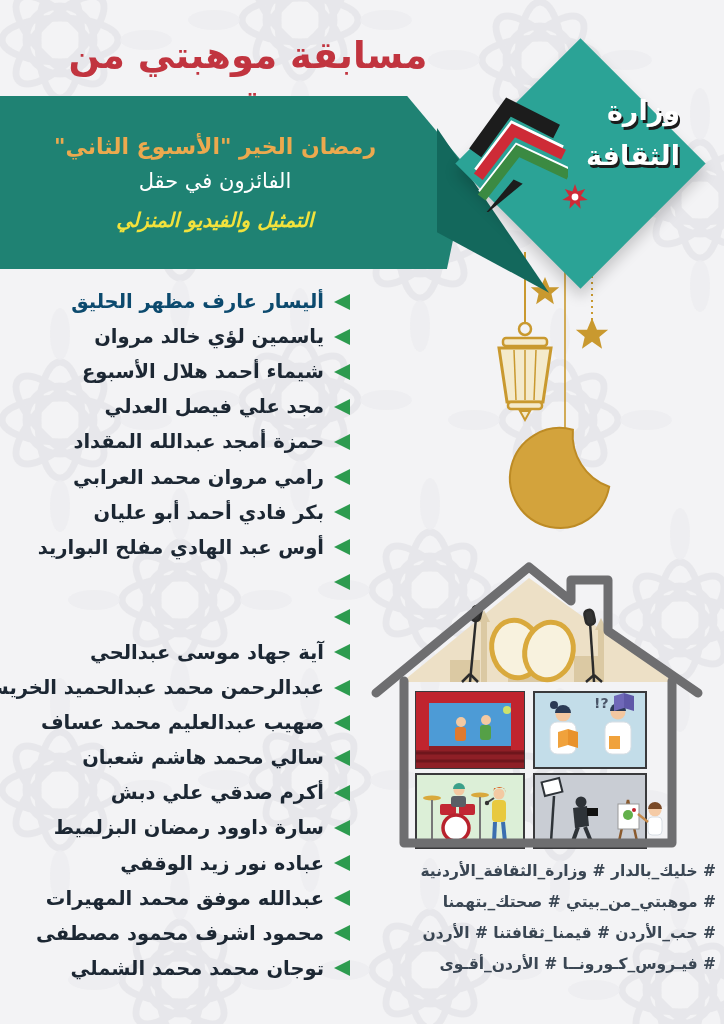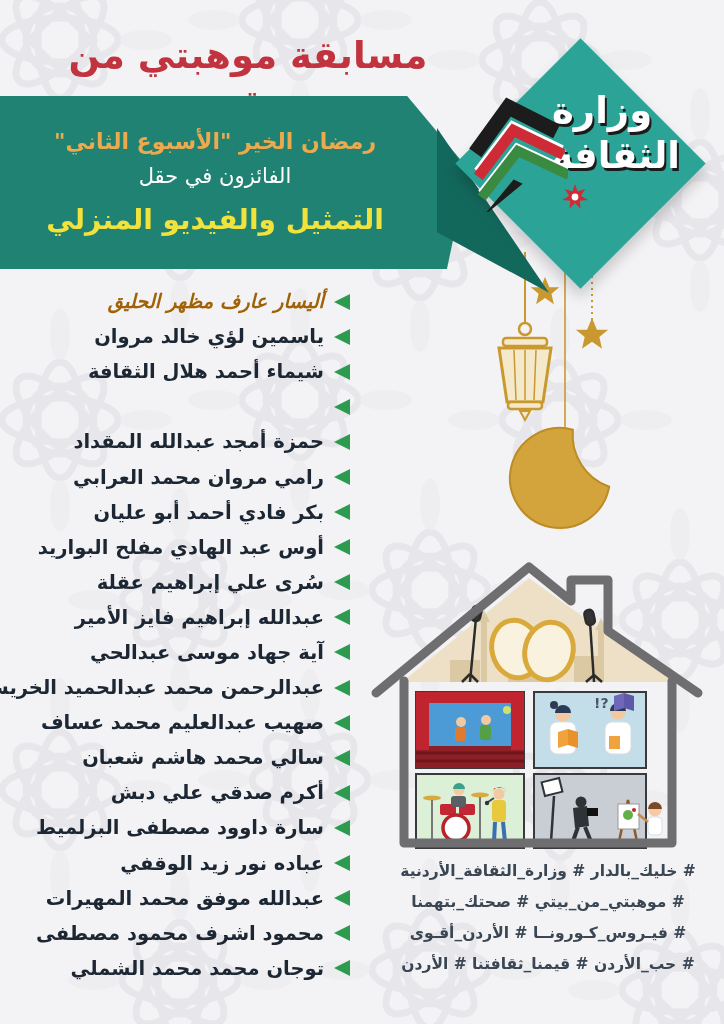--- a/index.html
+++ b/index.html
@@ -24,39 +24,39 @@
   .banner {
     position:absolute; left:0; top:96px; width:468px; height:173px; z-index:3;
     background:#1F8273;
     clip-path:polygon(0 0, 87% 0, 100% 42%, 95.5% 100%, 0 100%);
     display:flex; flex-direction:column; justify-content:center; align-items:center;
     padding-right:48px; padding-left:10px;
     direction:rtl; text-align:center;
   }
   .banner-line1 { color:#ECA94E; font-size:22px; font-weight:bold; margin-bottom:10px; }
   .banner-line2 { color:#FFFFFF; font-size:21px; margin-bottom:15px; }
-  .banner-line3 { color:#F2E23C; font-size:28px; font-weight:bold; }
+  .banner-line3 { color:#F2E23C; font-size:20px; font-weight:bold;font-style:italic; }
 
   
   .banner-fold {
     position:absolute; left:437px; top:128px; width:112px; height:168px; z-index:4;
     background:#13685C;
     clip-path:polygon(0 0, 100% 98%, 0 62%);
   }
 
   
   .diamond {
     position:absolute; left:492px; top:75px; width:177px; height:177px; z-index:5;
     background:#2BA396; transform:rotate(45deg);
     box-shadow:6px 6px 14px rgba(0,0,0,0.18);
   }
   .logo-text {
     position:absolute; left:552px; top:88px; width:128px; z-index:6;
-    direction:rtl; text-align:left; color:#FFFFFF; font-weight:bold;
-    font-size:37px; line-height:45px;
+    direction:rtl; text-align:right; color:#FFFFFF; font-weight:bold;
+    font-size:27px; line-height:45px;
     text-shadow:2px 3px 0 #1B1B1B;
   }
   .logo-book { position:absolute; left:468px; top:92px; z-index:6; }
   .logo-star { position:absolute; left:558px; top:180px; z-index:6; }
 
   
   .decor { position:absolute; left:440px; top:250px; z-index:2; }
 
   
   .winners {
@@ -66,29 +66,29 @@
   .winner-row {
     height:35.1px; display:flex; align-items:center; gap:10px;
     white-space:nowrap;
   }
   .winner-marker {
     flex:none; width:0; height:0;
     border-top:8px solid transparent; border-bottom:8px solid transparent;
     border-right:16px solid #2D9B4F;
   }
   .winner-name { font-size:19.5px; font-weight:bold; color:#1C2733; }
-  .winner-row.highlight .winner-name { color:#a16207;font-style:italic; }
+  .winner-row.highlight .winner-name { color:#0c4a6e; }
 
   
   .house { position:absolute; left:366px; top:550px; z-index:1; }
 
   
   .hashtags {
     position:absolute; right:8px; top:856px; width:336px; z-index:2;
-    direction:rtl; text-align:center;
+    direction:rtl; text-align:right;
   }
   .hash-row {
     font-size:15.5px; font-weight:bold; color:#3A4653; line-height:31px;
     white-space:nowrap;
   }
 </style>
 </head>
 <body>
 
 <svg class="bg-pattern" width="724" height="1024" viewBox="0 0 724 1024">
@@ -304,25 +304,26 @@
     <span class="winner-name">أليسار عارف مظهر الحليق</span>
   </div>
 
   <div class="winner-row">
     <span class="winner-marker"></span>
     <span class="winner-name">ياسمين لؤي خالد مروان</span>
   </div>
 
   <div class="winner-row">
     <span class="winner-marker"></span>
-    <span class="winner-name">شيماء أحمد هلال الثقافة</span>
-  </div>
-
-  <div class="winner-row">
-    <span class="winner-marker"></span>
+    <span class="winner-name">شيماء أحمد هلال الأسبوع</span>
+  </div>
+
+  <div class="winner-row">
+    <span class="winner-marker"></span>
+    <span class="winner-name">مجد علي فيصل العدلي</span>
   </div>
 
   <div class="winner-row">
     <span class="winner-marker"></span>
     <span class="winner-name">حمزة أمجد عبدالله المقداد</span>
   </div>
 
   <div class="winner-row">
     <span class="winner-marker"></span>
     <span class="winner-name">رامي مروان محمد العرابي</span>
@@ -333,26 +334,24 @@
     <span class="winner-name">بكر فادي أحمد أبو عليان</span>
   </div>
 
   <div class="winner-row">
     <span class="winner-marker"></span>
     <span class="winner-name">أوس عبد الهادي مفلح البواريد</span>
   </div>
 
   <div class="winner-row">
     <span class="winner-marker"></span>
-    <span class="winner-name">سُرى علي إبراهيم عقلة</span>
-  </div>
-
-  <div class="winner-row">
-    <span class="winner-marker"></span>
-    <span class="winner-name">عبدالله إبراهيم فايز الأمير</span>
+  </div>
+
+  <div class="winner-row">
+    <span class="winner-marker"></span>
   </div>
 
   <div class="winner-row">
     <span class="winner-marker"></span>
     <span class="winner-name">آية جهاد موسى عبدالحي</span>
   </div>
 
   <div class="winner-row">
     <span class="winner-marker"></span>
     <span class="winner-name">عبدالرحمن محمد عبدالحميد الخريسات</span>
@@ -368,21 +367,21 @@
     <span class="winner-name">سالي محمد هاشم شعبان</span>
   </div>
 
   <div class="winner-row">
     <span class="winner-marker"></span>
     <span class="winner-name">أكرم صدقي علي دبش</span>
   </div>
 
   <div class="winner-row">
     <span class="winner-marker"></span>
-    <span class="winner-name">سارة داوود مصطفى البزلميط</span>
+    <span class="winner-name">سارة داوود رمضان البزلميط</span>
   </div>
 
   <div class="winner-row">
     <span class="winner-marker"></span>
     <span class="winner-name">عباده نور زيد الوقفي</span>
   </div>
 
   <div class="winner-row">
     <span class="winner-marker"></span>
     <span class="winner-name">عبدالله موفق محمد المهيرات</span>
@@ -397,16 +396,16 @@
     <span class="winner-marker"></span>
     <span class="winner-name">توجان محمد محمد الشملي</span>
   </div>
 </div>
 
 <div class="hashtags">
   <div class="hash-row"># خليك_بالدار # وزارة_الثقافة_الأردنية</div>
 
   <div class="hash-row"># موهبتي_من_بيتي # صحتك_بتهمنا</div>
 
+  <div class="hash-row"># حب_الأردن # قيمنا_ثقافتنا # الأردن</div>
+
   <div class="hash-row"># فيـروس_كـورونــا # الأردن_أقـوى</div>
-
-  <div class="hash-row"># حب_الأردن # قيمنا_ثقافتنا # الأردن</div>
 </div>
 
 </body></html>

